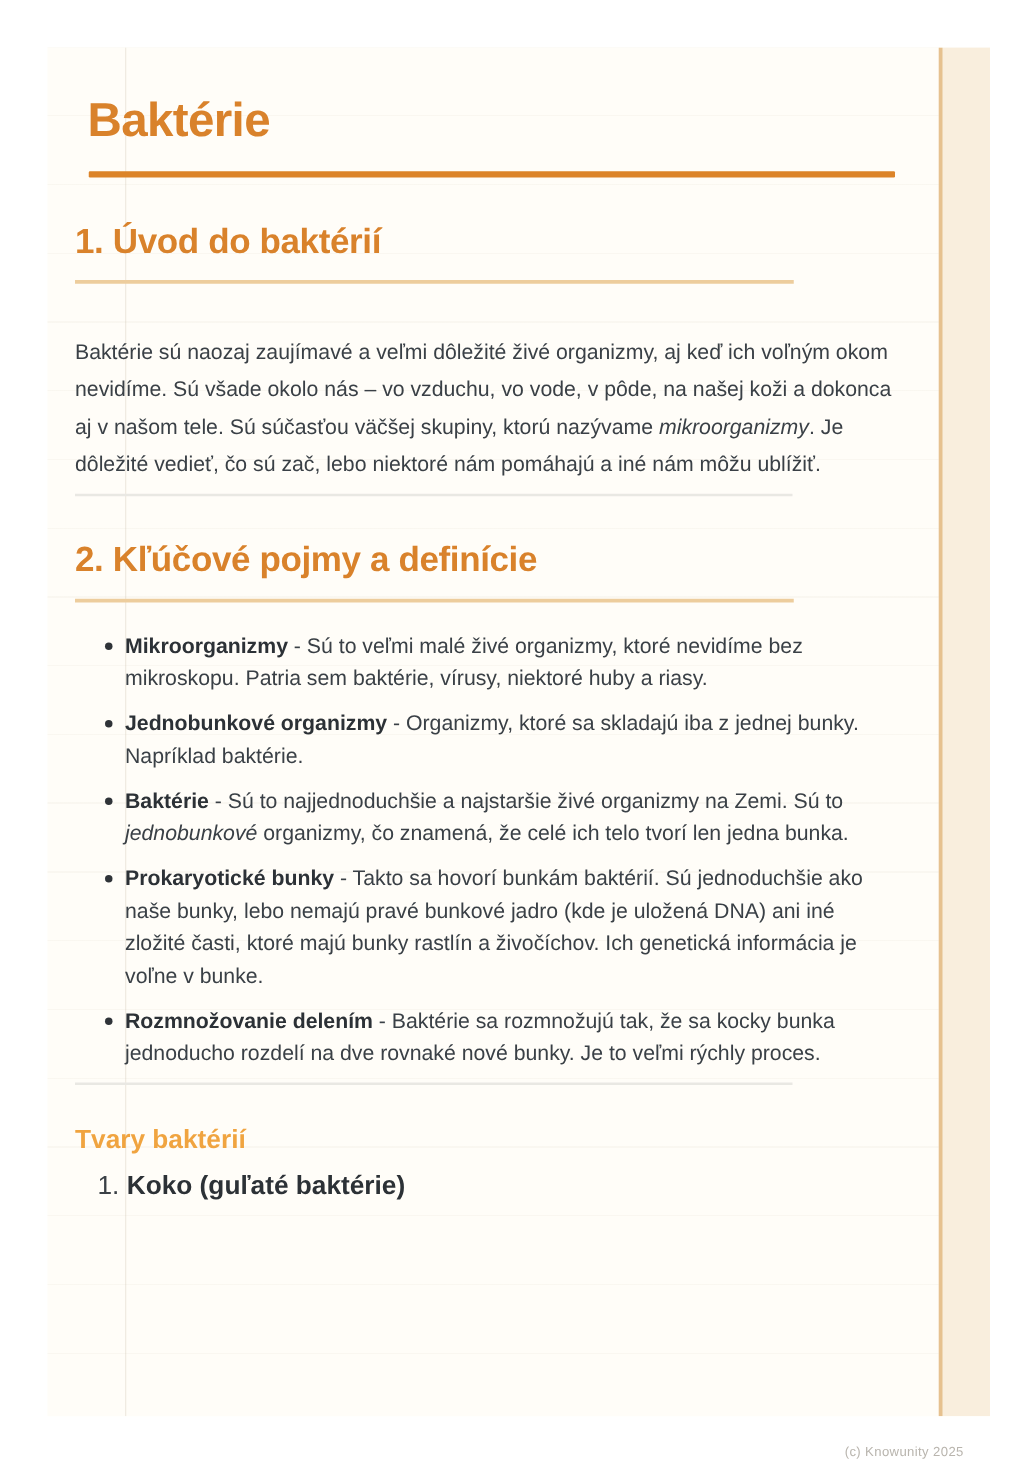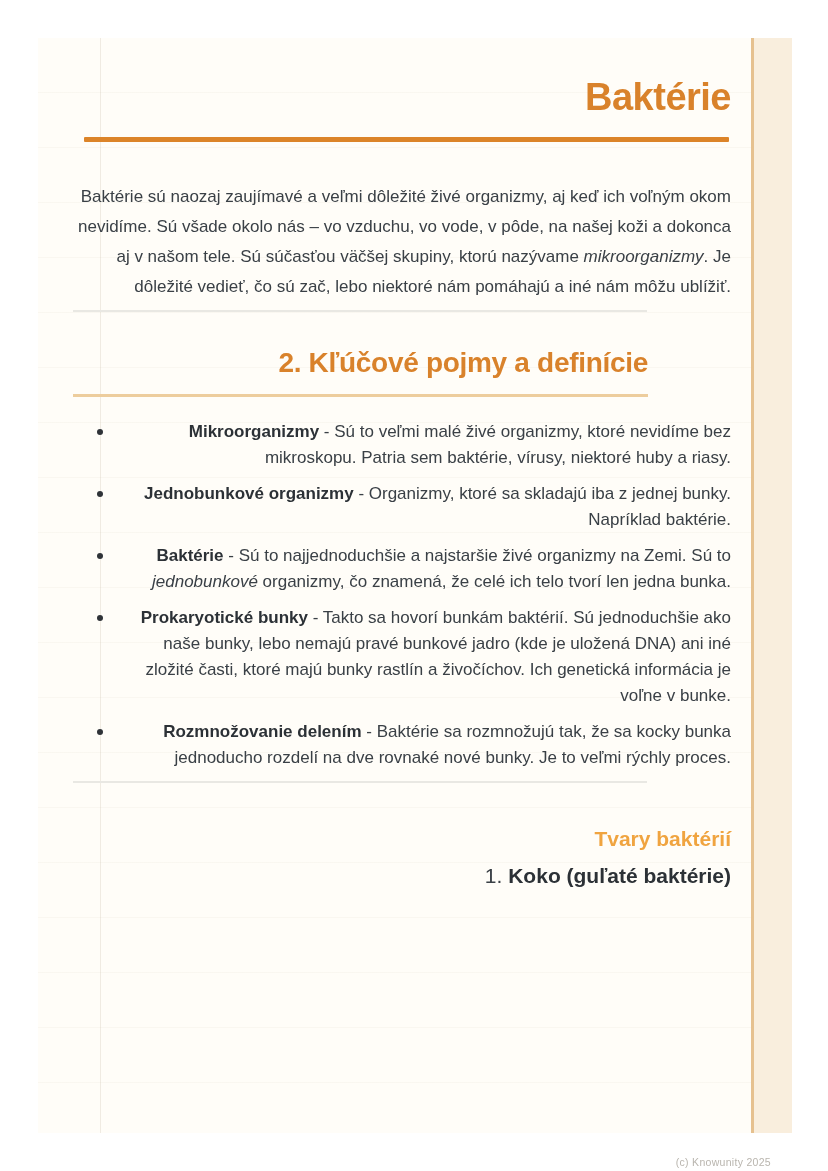--- a/index.html
+++ b/index.html
@@ -18,23 +18,22 @@
   }
   .margin-line {
     position:absolute; left:62px; top:0; bottom:0; width:1px;
     background:rgba(200,190,170,0.28);
   }
   .band {
     position:absolute; top:0; right:0; bottom:0; width:38px;
     background:#f9eedd; border-left:3px solid #e6c18f;
   }
   .content {
-    position:absolute; left:35px; top:0; width:658px;
+    position:absolute; left:22px; top:0; width:658px;
     color:#3a4046;
-    text-align:right;
   }
   .doc-title {
     margin:36px 0 0 10px; font-size:38px; line-height:1.25;
     font-weight:800; color:#d9822b; letter-spacing:-0.5px;
   }
   .title-rule {
     height:5px; width:645px; margin:15px 0 0 11px;
     background:#dc8429; border-radius:1px;
   }
   .section-heading {
@@ -55,21 +54,21 @@
   .def-list {
     list-style:none; margin:22px 0 0 0; padding:0 0 0 40px;
     font-size:17px; line-height:26px;
   }
   .def-list li { position:relative; margin-bottom:10px; }
   .def-list li::before {
     content:""; position:absolute; left:-16px; top:10px;
     width:6px; height:6px; border-radius:50%; background:#2f3338;
   }
   .sub-heading {
-    margin:44px 0 0 0; font-size:21px; font-weight:700; color:#f0a440;
+    margin:32px 0 0 0; font-size:21px; font-weight:700; color:#f0a440;
   }
   .num-item { margin:12px 0 0 18px; font-size:21px; line-height:26px; }
   .num-item .num { font-weight:400; color:#3a4046; }
   .num-item .lbl { font-weight:700; color:#2c3136; }
   .watermark {
     position:absolute; right:57px; top:1156px;
     font-size:10.5px; color:#b9b5ae; letter-spacing:0.3px; z-index:5;
   }
 </style>
 </head>
@@ -78,20 +77,21 @@
 <div class="screen">
   <div class="page">
     <div class="margin-line"></div>
     <div class="band"></div>
 
     <div class="content">
 
       <h1 class="doc-title">Baktérie</h1>
       <div class="title-rule"></div>
 
+      <h2 class="section-heading">1. Úvod do baktérií</h2>
       <p class="body-text"><span>Baktérie sú naozaj zaujímavé a veľmi dôležité živé organizmy, aj keď ich voľným okom nevidíme. Sú všade okolo nás – vo vzduchu, vo vode, v pôde, na našej koži a dokonca aj v našom tele. Sú súčasťou väčšej skupiny, ktorú nazývame </span><span class="it">mikroorganizmy</span><span>. Je dôležité vedieť, čo sú zač, lebo niektoré nám pomáhajú a iné nám môžu ublížiť.</span></p>
 
       <hr class="divider">
 
       <h2 class="section-heading">2. Kľúčové pojmy a definície</h2>
 
       <ul class="def-list">
         <li><span class="term">Mikroorganizmy</span><span> - Sú to veľmi malé živé organizmy, ktoré nevidíme bez mikroskopu. Patria sem baktérie, vírusy, niektoré huby a riasy.</span></li>
         <li><span class="term">Jednobunkové organizmy</span><span> - Organizmy, ktoré sa skladajú iba z jednej bunky. Napríklad baktérie.</span></li>
         <li><span class="term">Baktérie</span><span> - Sú to najjednoduchšie a najstaršie živé organizmy na Zemi. Sú to </span><span class="it">jednobunkové</span><span> organizmy, čo znamená, že celé ich telo tvorí len jedna bunka.</span></li>

